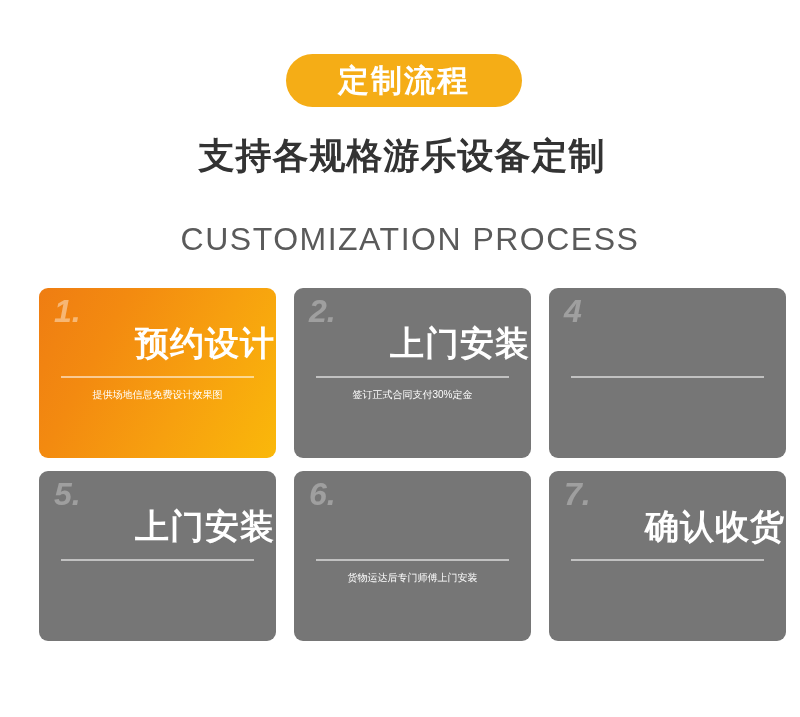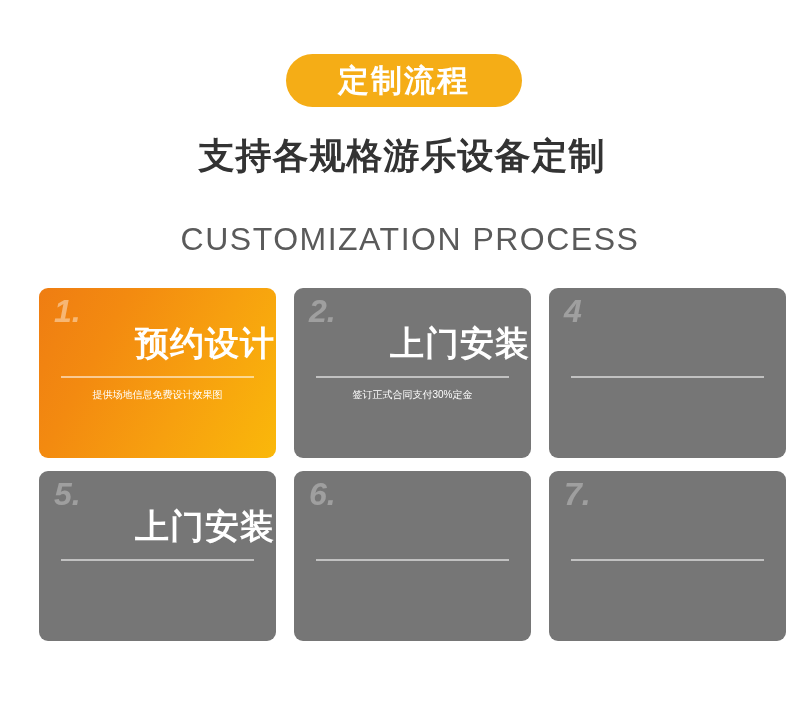--- a/index.html
+++ b/index.html
@@ -180,21 +180,23 @@
 
     <div class="card">
       <span class="card-number">5.</span>
       <span class="card-title">上门安装</span>
       <hr class="card-divider">
     </div>
 
     <div class="card">
       <span class="card-number">6.</span>
       <hr class="card-divider">
+      <span class="card-desc">货物运达后专门师傅上门安装</span>
     </div>
 
     <div class="card">
       <span class="card-number">7.</span>
+      <span class="card-title">确认收货</span>
       <hr class="card-divider">
     </div>
 
   </div>
 </div>
 
 </body></html>

